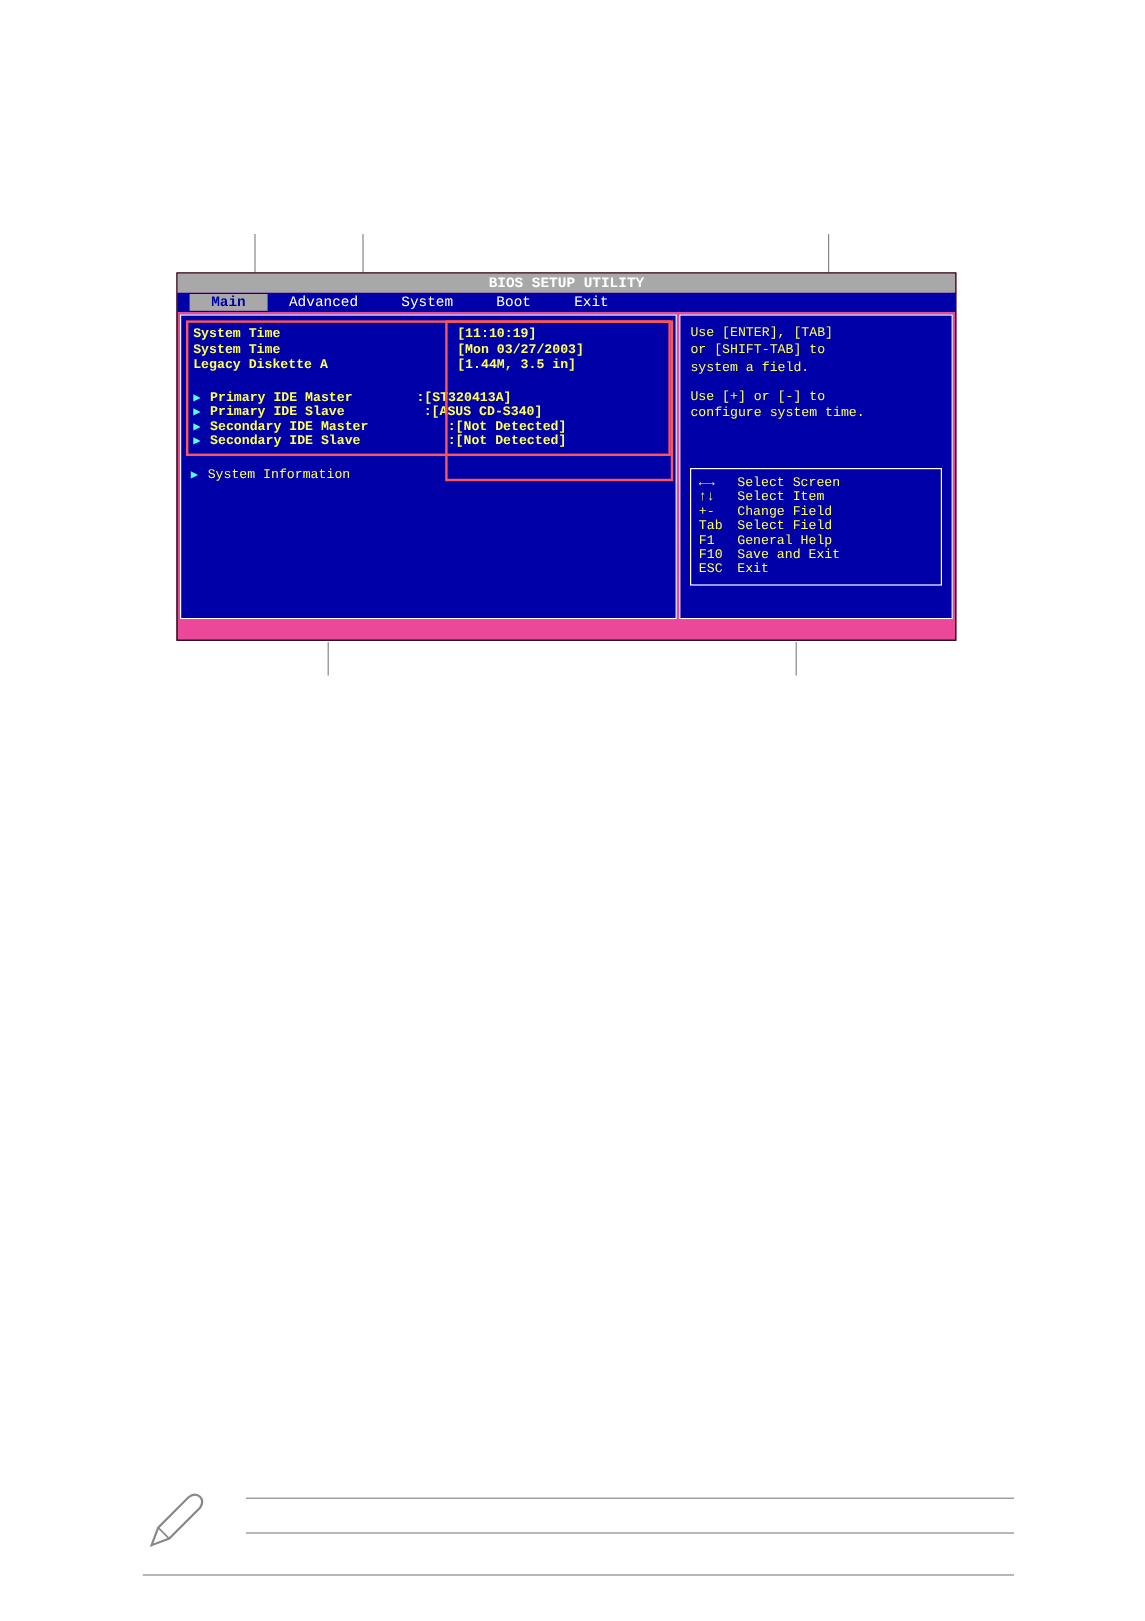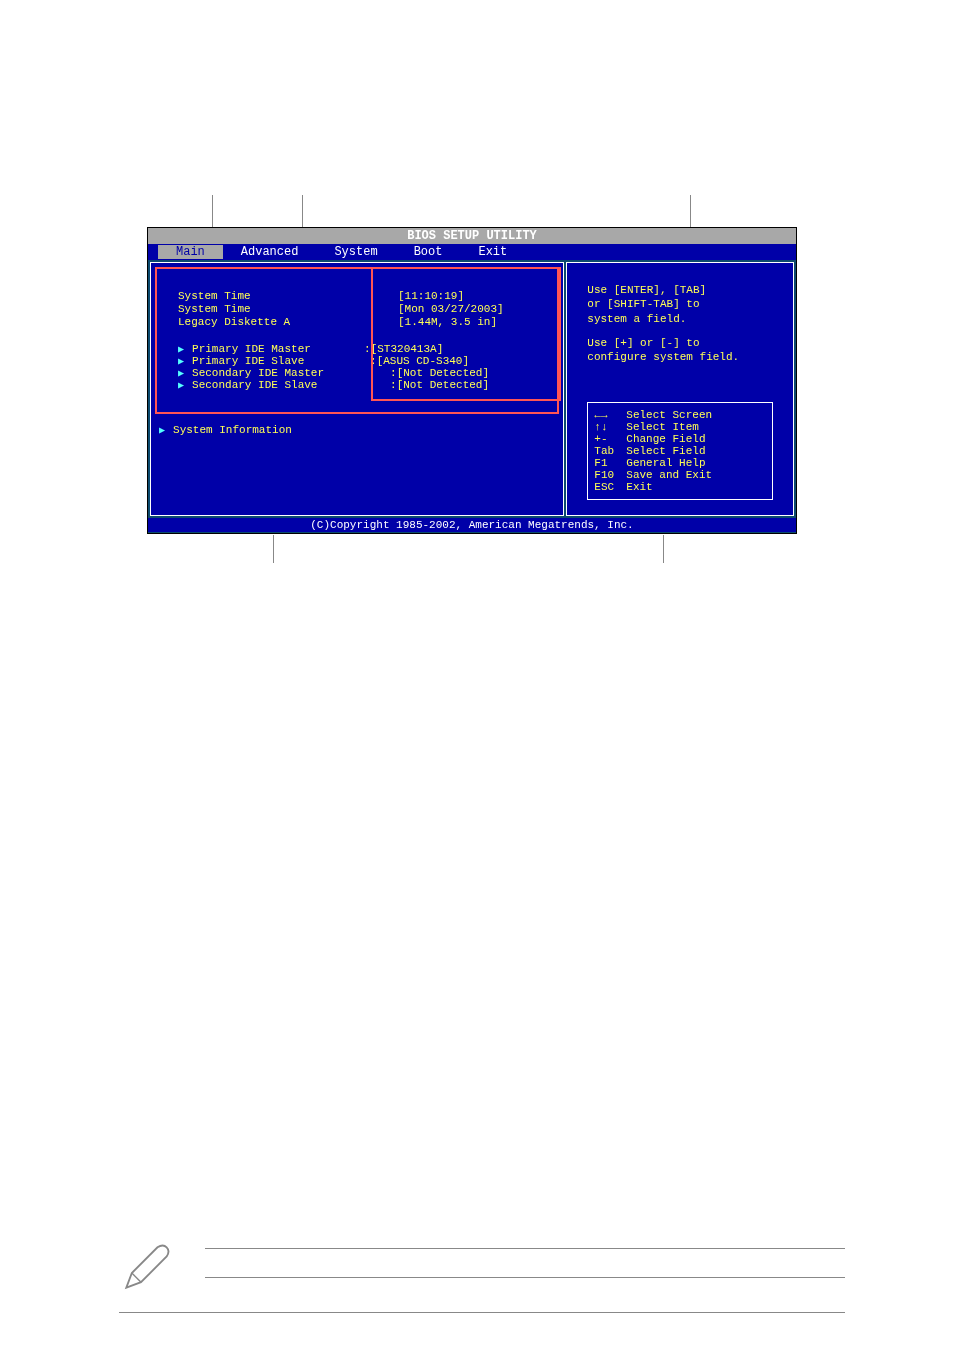--- a/index.html
+++ b/index.html
@@ -4,21 +4,21 @@
   <style>
     * { margin: 0; padding: 0; box-sizing: border-box; }
     body { background: #fff; font-family: 'Courier New', monospace; width: 954px; height: 1351px; position: relative; }
     
     .bios-container {
       position: absolute;
       left: 147px;
       top: 227px;
       width: 650px;
       height: 307px;
-      background: #0c4a6e;
+      background: #ec4899;
       border: 1px solid #000;
     }
     
     .bios-title {
       text-align: center;
       color: #fff;
       font-weight: bold;
       font-size: 12px;
       padding: 1px 0;
       background: #a8a8a8;
@@ -33,20 +33,21 @@
     
     .menu-item {
       color: #fff;
       padding: 0 18px;
       cursor: pointer;
     }
     
     .menu-item.selected {
       background: #a8a8a8;
       color: #0000a8;
+      font-weight: bold;
     }
     
     .main-content {
       display: flex;
       height: 258px;
     }
     
     .left-panel {
       width: 415px;
       background: #0000a8;
@@ -56,44 +57,45 @@
       color: #ffff55;
       font-size: 11px;
       position: relative;
     }
     
     .right-panel {
       width: 228px;
       background: #0000a8;
       border: 1px solid #fff;
       margin: 2px 2px 2px 2px;
-      padding: 20px;
+      padding: 8px;
       color: #ffff55;
       font-size: 11px;
     }
     
     .field-group {
       display: flex;
       margin-bottom: 1px;
     }
     
     .field-label {
       width: 220px;
     }
     
     .field-value {
       color: #ffff55;
       text-align: right;
     }
     
     .highlighted-field {
       border: 2px solid #ff5555;
-      padding: 21px;
+      padding: 4px;
       margin: -4px;
       margin-bottom: 10px;
+      font-weight: bold;
     }
     
     .highlighted-values {
       border: 2px solid #ff5555;
       padding: 4px;
       position: absolute;
       left: 220px;
       top: 4px;
       width: 190px;
       height: 134px;
@@ -241,21 +243,21 @@
 
     </div>
 
     <div class="right-panel">
       <div class="help-section">
         <div class="help-line">Use [ENTER], [TAB]</div>
         <div class="help-line">or [SHIFT-TAB] to</div>
         <div class="help-line">system a field.</div>
         <div class="gap" style="height:10px"></div>
         <div class="help-line">Use [+] or [-] to</div>
-        <div class="help-line">configure system field.</div>
+        <div class="help-line">configure system time.</div>
       </div>
 
       <div class="nav-help-box">
         <div class="nav-line">
           <span class="nav-key nav-arrow-icon">←→</span>
           <span>Select Screen</span>
         </div>
         <div class="nav-line">
           <span class="nav-key nav-arrow-icon">↑↓</span>
           <span>Select Item</span>
@@ -277,21 +279,20 @@
           <span>Save and Exit</span>
         </div>
         <div class="nav-line">
           <span class="nav-key">ESC</span>
           <span>Exit</span>
         </div>
       </div>
     </div>
   </div>
 
-  <div class="copyright">(C)Copyright 1985-2002, American Megatrends, Inc.</div>
 </div>
 
 <svg class="note-icon" viewBox="0 0 60 60">
   <path d="M 8 52 L 14 36 L 42 8 Q 48 4 52 8 Q 56 12 52 18 L 24 46 L 8 52 Z" fill="none" stroke="#888" stroke-width="2"></path>
   <path d="M 14 36 L 24 46" fill="none" stroke="#888" stroke-width="1.5"></path>
 </svg>
 
 <div class="note-lines">
   <div class="hline"></div>
   <div class="hline"></div>

